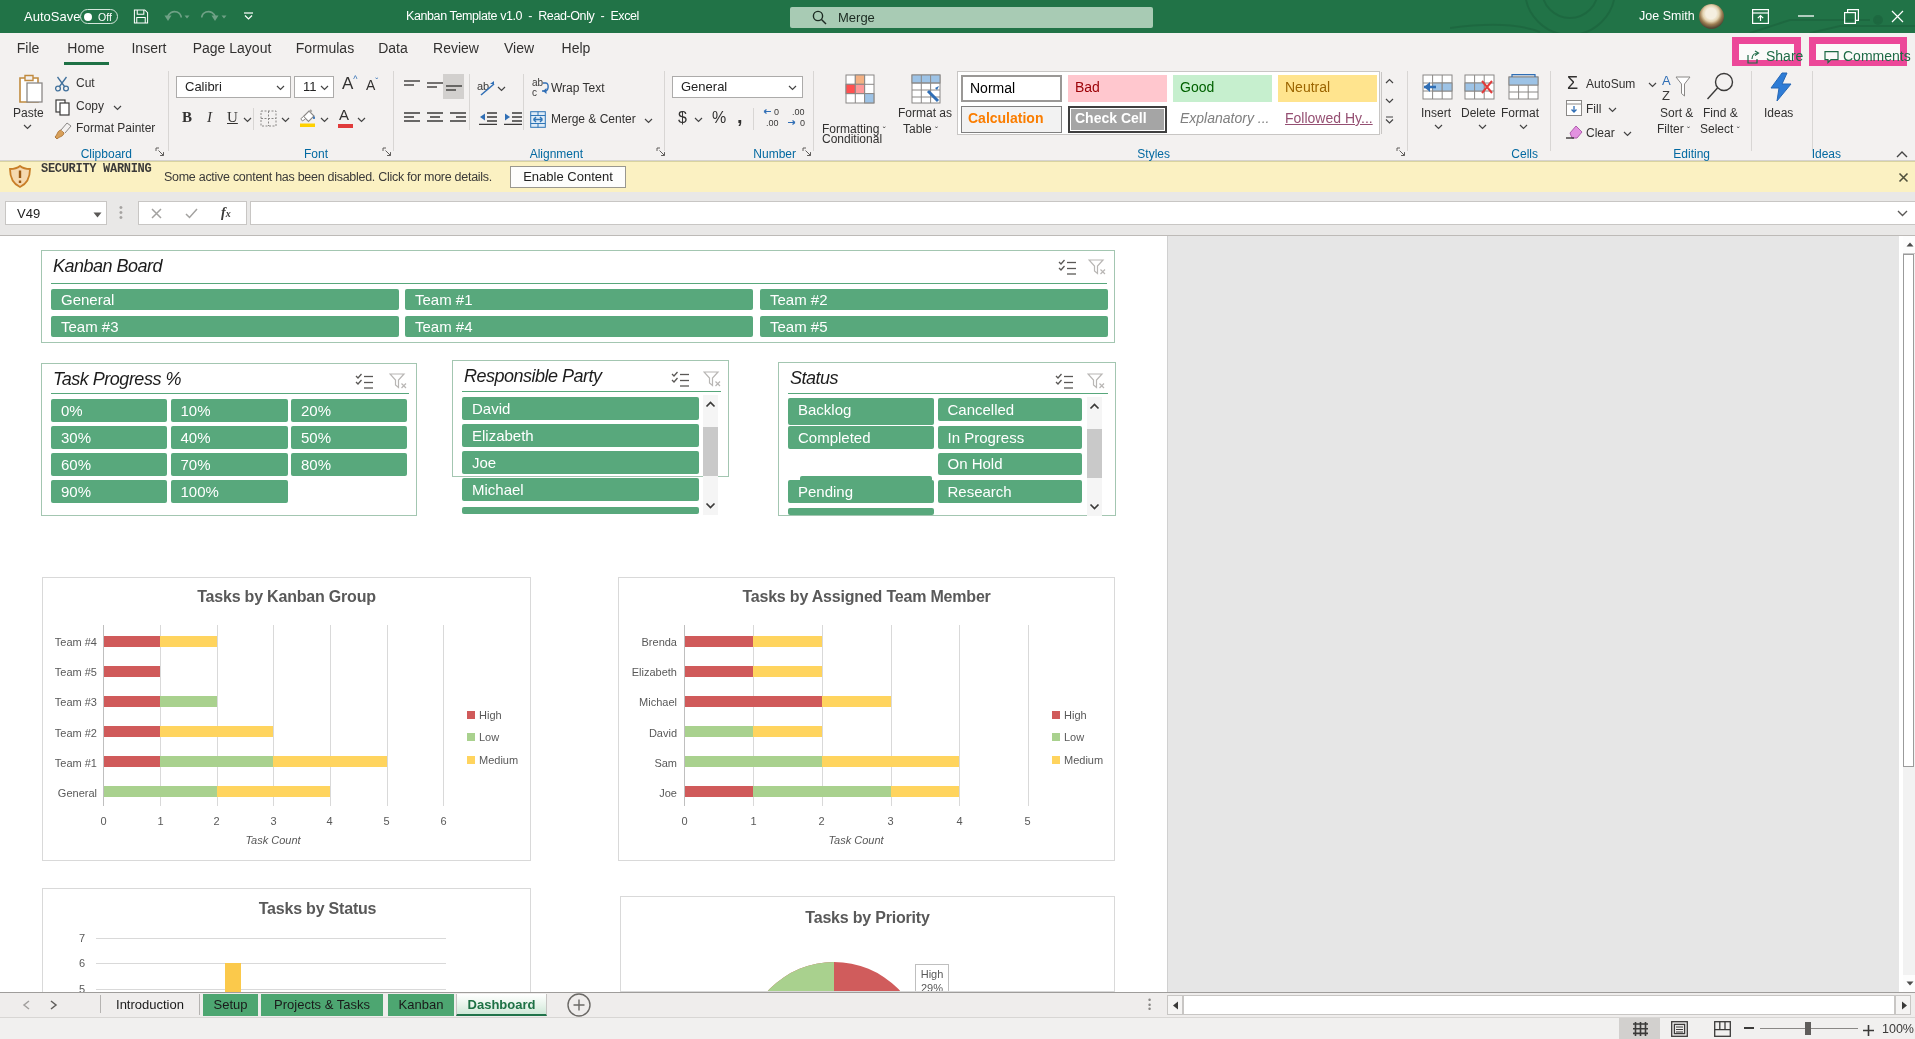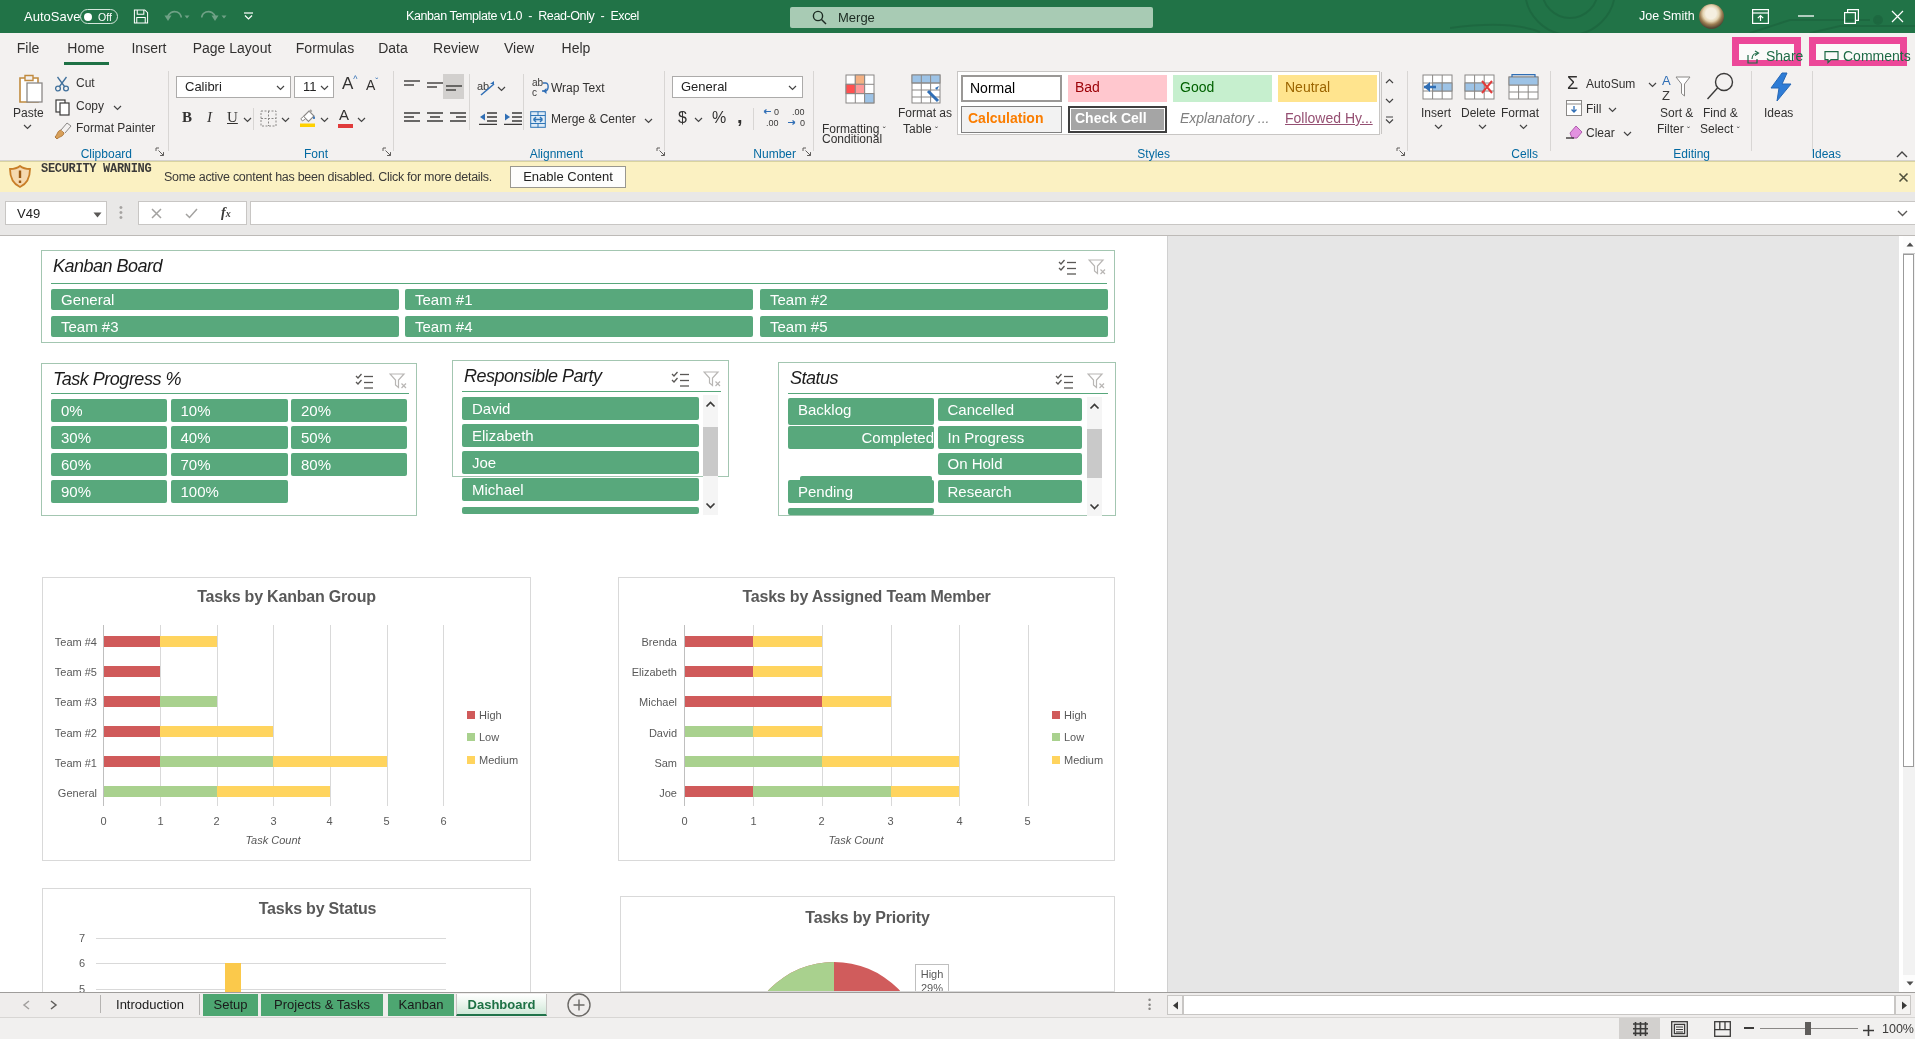--- a/index.html
+++ b/index.html
@@ -731,21 +731,21 @@
         </svg>
       <svg class="sic" style="left:308px;top:10px" width="18" height="16" viewBox="0 0 18 16">
           <g stroke="#b8b6b4" stroke-width="1.2" fill="none">
             <path d="M1 1 h14 l-5.5 6 v7.5 l-3 -2.5 v-5 z"></path>
             <path d="M12.5 10.5 l4.5 4.5 M17 10.5 l-4.5 4.5"></path>
           </g>
         </svg>
       <div class="sep" style="left:9px;top:30px;width:320px;"></div>
       <div class="sbtn" style="left:9px;top:35px;width:146px;height:27px;line-height:23px;">Backlog</div>
       <div class="sbtn" style="left:158.5px;top:35px;width:144px;height:23px;line-height:23px;">Cancelled</div>
-      <div class="sbtn" style="left:9px;top:63px;width:146px;height:23px;line-height:23px;text-align:right;">Completed</div>
+      <div class="sbtn" style="left:9px;top:63px;width:146px;height:23px;line-height:23px;">Completed</div>
       <div class="sbtn" style="left:158.5px;top:63px;width:144px;height:23px;line-height:23px;">In Progress</div>
       <div class="sbtn" style="left:21px;top:90px;width:132px;height:22px;line-height:22px;margin-top:23px;">New</div>
       <div class="sbtn" style="left:158.5px;top:90px;width:144px;height:22px;line-height:22px;">On Hold</div>
       <div class="sbtn" style="left:9px;top:116.5px;width:146px;height:23px;line-height:23px;">Pending</div>
       <div class="sbtn" style="left:158.5px;top:116.5px;width:144px;height:23px;line-height:23px;">Research</div>
       <div class="sbtn" style="left:9px;top:145px;width:146px;height:7px;"></div>
       <div class="abs" style="left:308px;top:34px;width:15px;height:119px;background:#f5f5f5;">
         <svg class="abs" style="left:2px;top:6px" width="11" height="7" viewBox="0 0 11 7">
             <path d="M1.5 5.5 L5.5 1.5 L9.5 5.5" stroke="#3b3a39" stroke-width="1.7" fill="none"></path>
           </svg>

